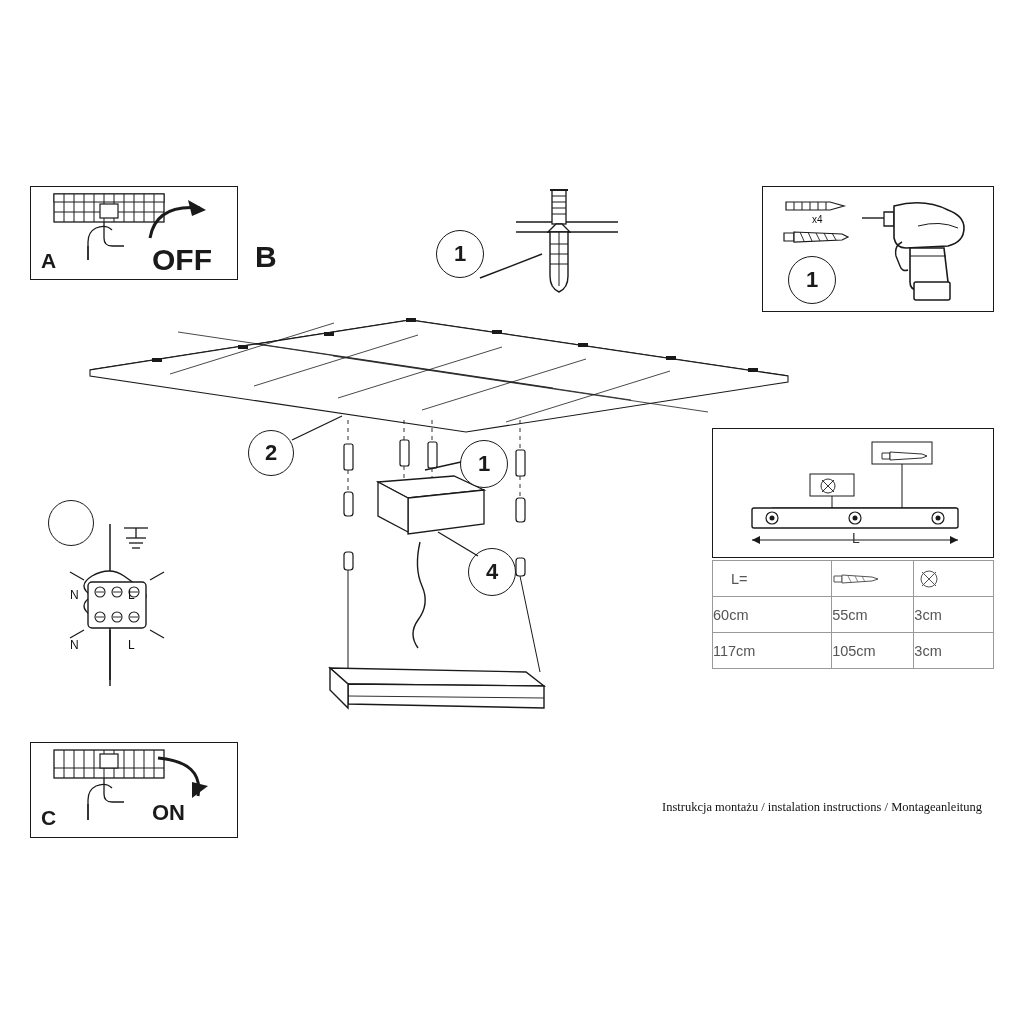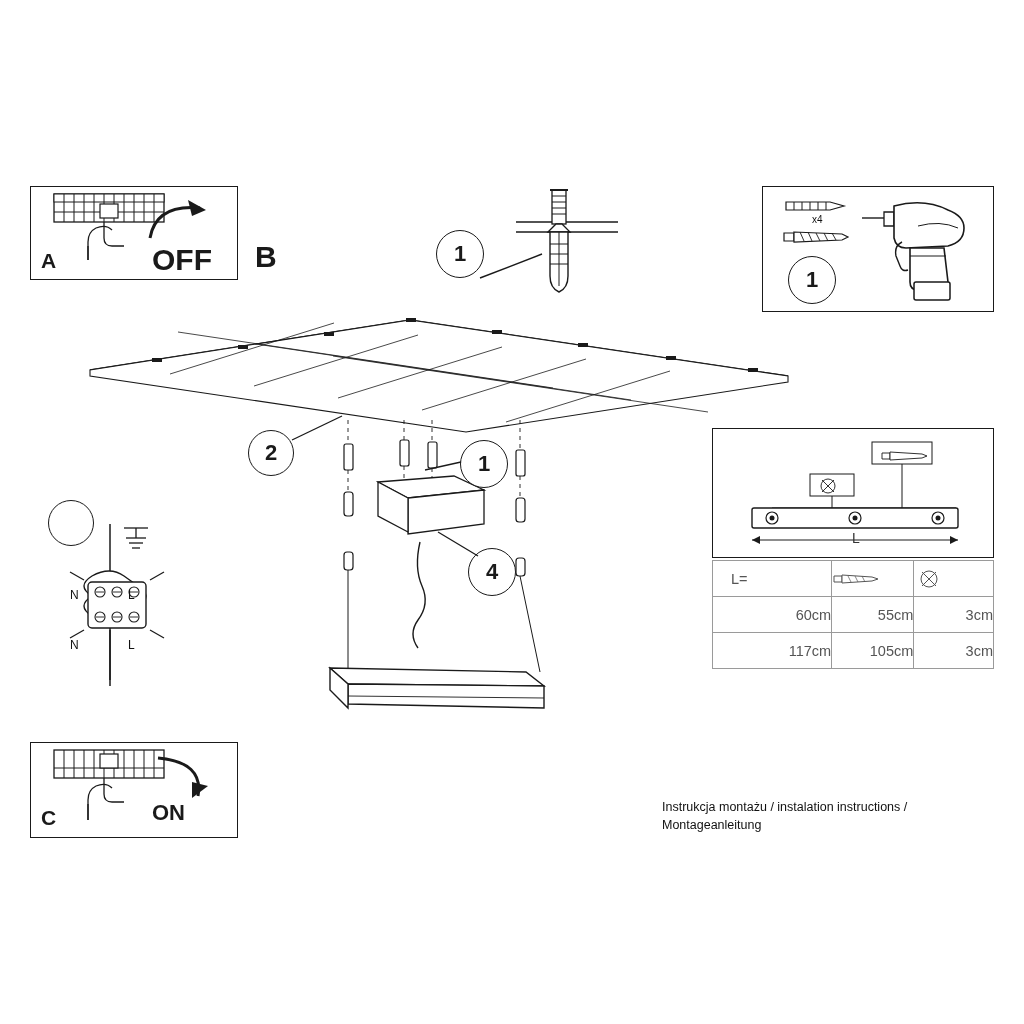--- a/index.html
+++ b/index.html
@@ -4,23 +4,23 @@
 <style>
   html,body{margin:0;padding:0;background:#ffffff;}
   body{width:1024px;height:1024px;font-family:"Liberation Sans",sans-serif;color:#1a1a1a;}
   #sheet{position:relative;width:1024px;height:1024px;overflow:hidden;background:#fff;}
   .abs{position:absolute;}
   .box{position:absolute;border:1.6px solid #1a1a1a;box-sizing:border-box;}
   .lbl{position:absolute;font-weight:bold;}
   .circ{position:absolute;border:1.6px solid #1a1a1a;border-radius:50%;display:flex;align-items:center;justify-content:center;font-weight:bold;background:#fff;}
   svg{display:block;overflow:visible;}
   .tbl{position:absolute;border-collapse:collapse;}
-  .tbl td{border:1px solid #9a9a9a;text-align:right;color:#555;font-size:14.5px;padding:0;height:35px;width:85px;}
+  .tbl td{border:1px solid #9a9a9a;text-align:left;color:#555;font-size:14.5px;padding:0;height:35px;width:85px;}
   .tbl td.c1{width:110px;}
-  .foot{position:absolute;font-size:12.5px;color:#111;line-height:1.45;}
+  .foot{position:absolute;font-size:12.5px;color:#111;line-height:1.45;font-family:Liberation Serif, serif;}
   .xq{position:absolute;font-size:10px;color:#111;}
   .stxt{position:absolute;font-size:12px;color:#111;}
 </style>
 </head>
 <body>
 
 <div id="sheet">
 
   <div class="box" style="left:30px;top:186px;width:208px;height:94px;"></div>
   <div class="lbl" style="left:41px;top:249px;font-size:21px;">A</div>

